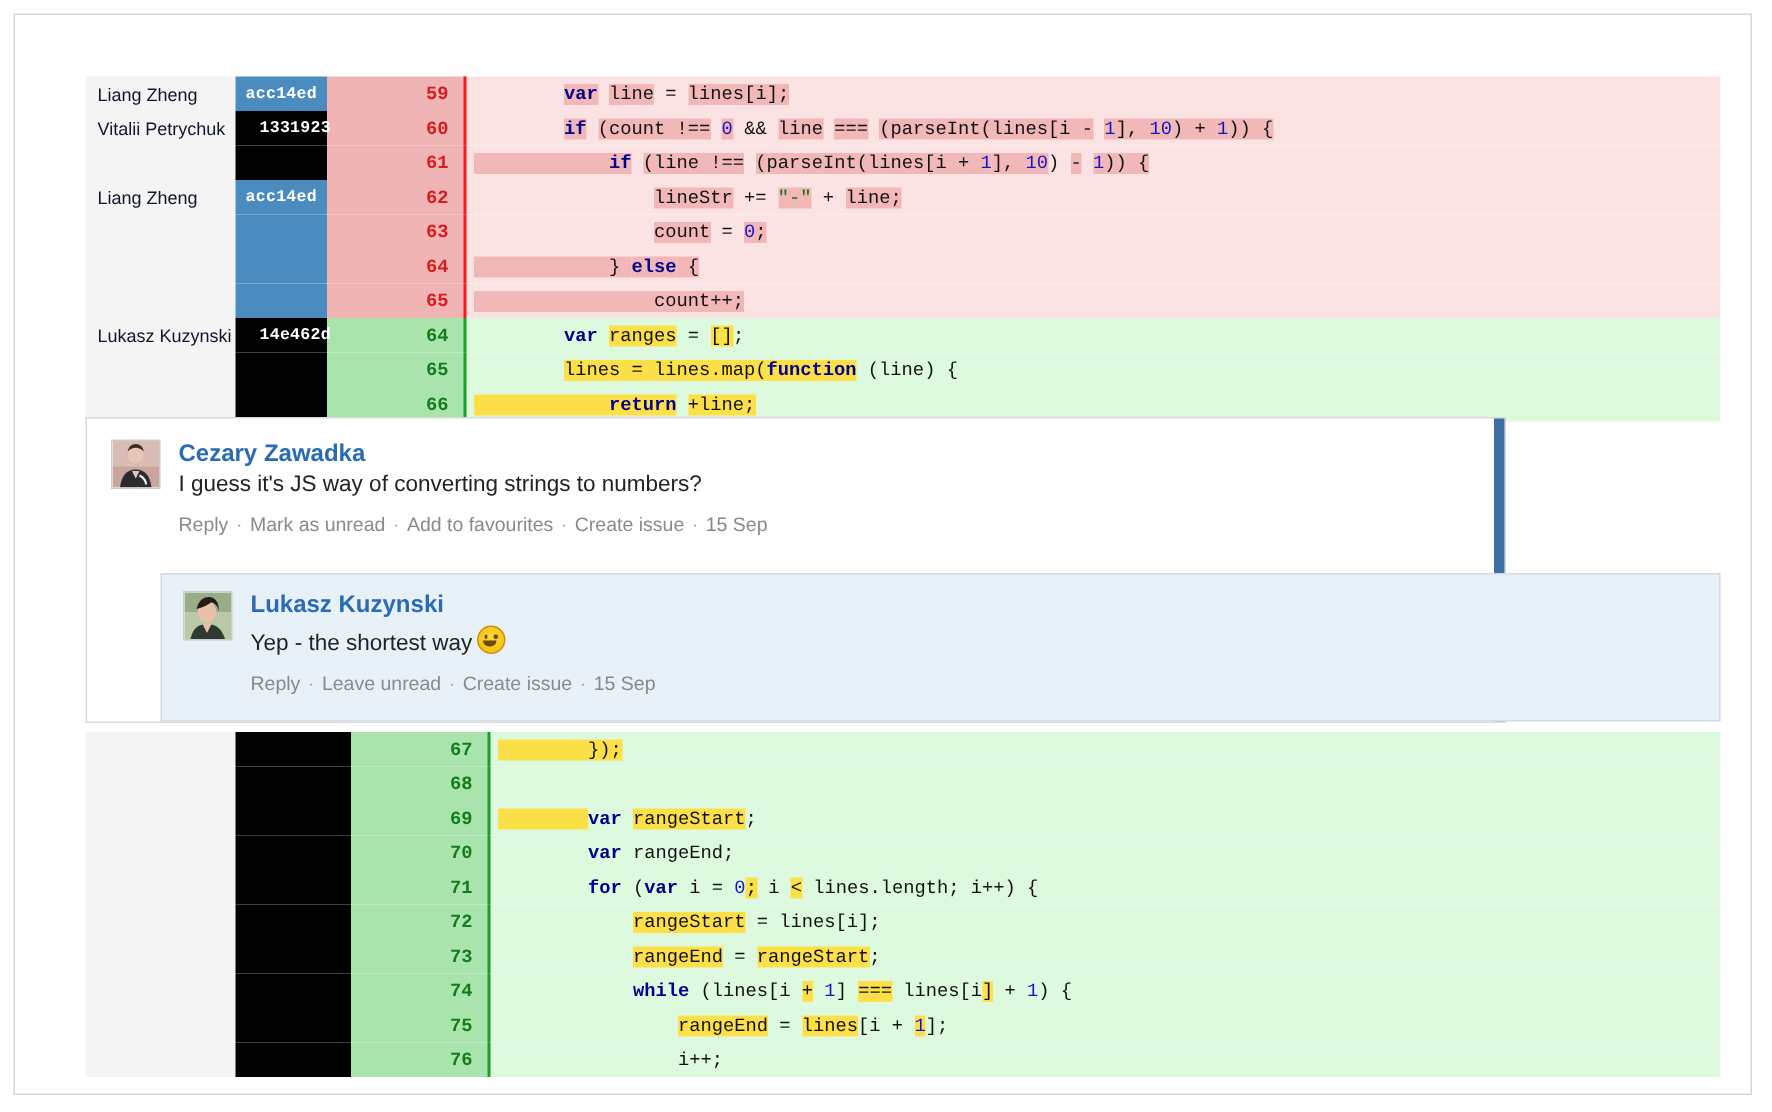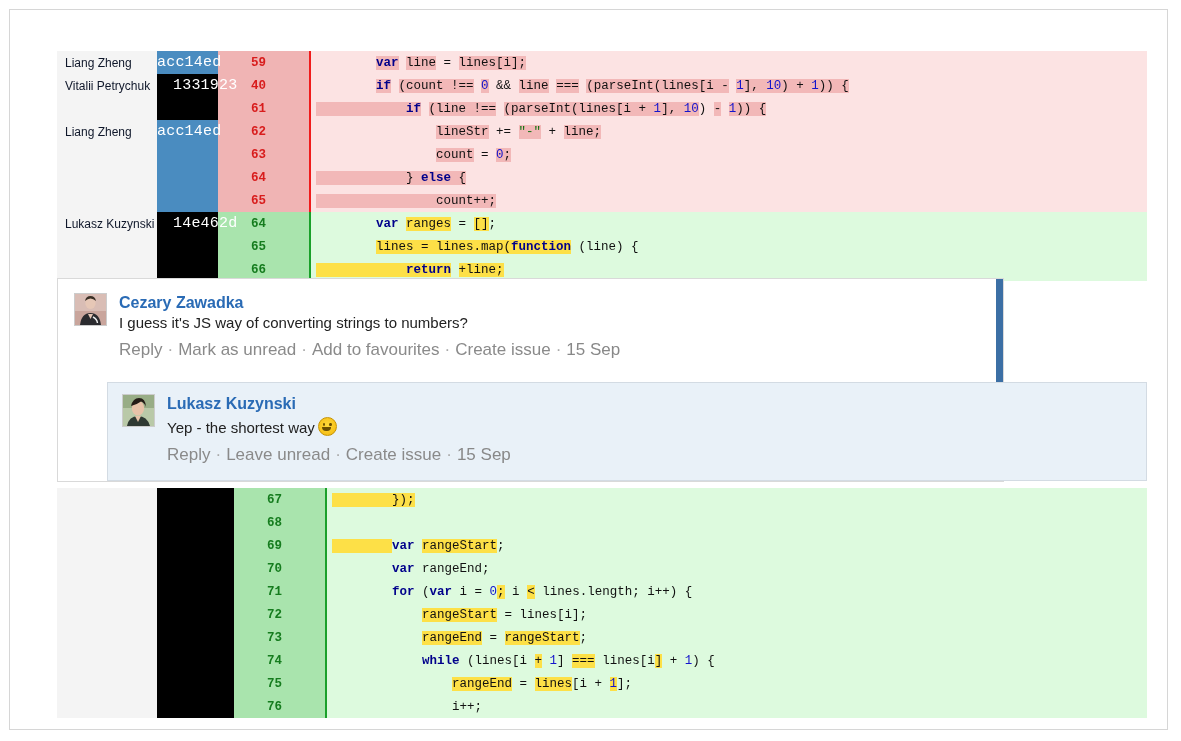--- a/index.html
+++ b/index.html
@@ -26,25 +26,25 @@
     table-layout:fixed;
     font-family:"Liberation Mono","DejaVu Sans Mono",monospace;
     font-size:12.5px;
   }
   .diff tr{height:23px;}
   .diff td{padding:0;vertical-align:middle;white-space:pre;}
 
   .c-author{width:100px;background:#f4f4f4;color:#0f172a;
     font-family:"Liberation Sans",sans-serif;font-size:12px;
     padding-left:8px!important;box-sizing:border-box;}
-  .c-hash{width:61px;color:#ffffff;font-size:15px;font-weight:normal;
+  .c-hash{width:61px;color:#ffffff;font-size:11px;font-weight:bold;
     text-align:center;letter-spacing:.2px;}
   .c-hash.light{background:#4a8cc0;}
   .c-hash.dark{background:#000000;padding-left:16px;}
-  .c-num{width:92px;text-align:center;padding-right:10px!important;
+  .c-num{width:92px;text-align:right;padding-right:10px!important;
     font-size:12.5px;font-weight:bold;box-sizing:border-box;}
   .c-code{padding-left:5px!important;}
 
   
   .del .c-num{background:#f0b4b4;color:#d81c1c;border-right:2px solid #f01c1c;}
   .del .c-code{background:#fce3e3;}
   
   .add .c-num{background:#a9e4ad;color:#157c1e;border-right:2px solid #1aa02a;}
   .add .c-code{background:#ddfade;}
 
@@ -77,21 +77,21 @@
     border:1px solid #cccccc;box-sizing:border-box;
     overflow:hidden;position:relative;
   }
   .cmt-body{flex:1 1 auto;min-width:0;}
   .cmt-name{
     color:#2a6bb5;font-weight:bold;font-size:16px;line-height:19px;
     margin-bottom:1px;
   }
   .cmt-text{color:#222222;font-size:15px;line-height:20px;}
   .cmt-actions{
-    margin-top:9px;color:#888888;font-size:17px;line-height:16px;
+    margin-top:9px;color:#888888;font-size:13px;line-height:16px;
     padding-left:45px;
   }
   .cmt-actions a{color:#8a8a8a;text-decoration:none;}
   .cmt-actions .sep{padding:0 5px;color:#aaaaaa;}
 
   .reply-box{
     position:absolute;left:49px;top:103px;width:1040px;height:99px;
     background:#e9f1f8;
     border:1px solid #d3dbe3;
     box-sizing:border-box;
@@ -117,21 +117,21 @@
       <tbody>
         <tr class="del">
           <td class="c-author">Liang Zheng</td>
           <td class="c-hash light">acc14ed</td>
           <td class="c-num">59</td>
           <td class="c-code"><span class="pl">        </span><span class="kw hl">var</span><span class="pl"> </span><span class="pl hl">line</span><span class="pl"> = </span><span class="pl hl">lines[i];</span></td>
         </tr>
         <tr class="del">
           <td class="c-author">Vitalii Petrychuk</td>
           <td class="c-hash dark">1331923</td>
-          <td class="c-num">40</td>
+          <td class="c-num">60</td>
           <td class="c-code"><span class="pl">        </span><span class="kw hl">if</span><span class="pl"> </span><span class="pl hl">(count !==</span><span class="pl"> </span><span class="num hl">0</span><span class="pl"> &amp;&amp; </span><span class="pl hl">line</span><span class="pl"> </span><span class="pl hl">===</span><span class="pl"> </span><span class="pl hl">(parseInt(lines[i </span><span class="pl hl">-</span><span class="pl"> </span><span class="num hl">1</span><span class="pl hl">], </span><span class="num hl">10</span><span class="pl hl">) + </span><span class="num hl">1</span><span class="pl hl">)) {</span></td>
         </tr>
         <tr class="del">
           <td class="c-author"></td>
           <td class="c-hash dark"></td>
           <td class="c-num">61</td>
           <td class="c-code"><span class="pl hl">            </span><span class="kw hl">if</span><span class="pl"> </span><span class="pl hl">(line !==</span><span class="pl"> </span><span class="pl hl">(parseInt(lines[i + </span><span class="num hl">1</span><span class="pl hl">], </span><span class="num hl">10</span><span class="pl">) </span><span class="pl hl">-</span><span class="pl"> </span><span class="num hl">1</span><span class="pl hl">)) {</span></td>
         </tr>
         <tr class="del">
           <td class="c-author">Liang Zheng</td>

